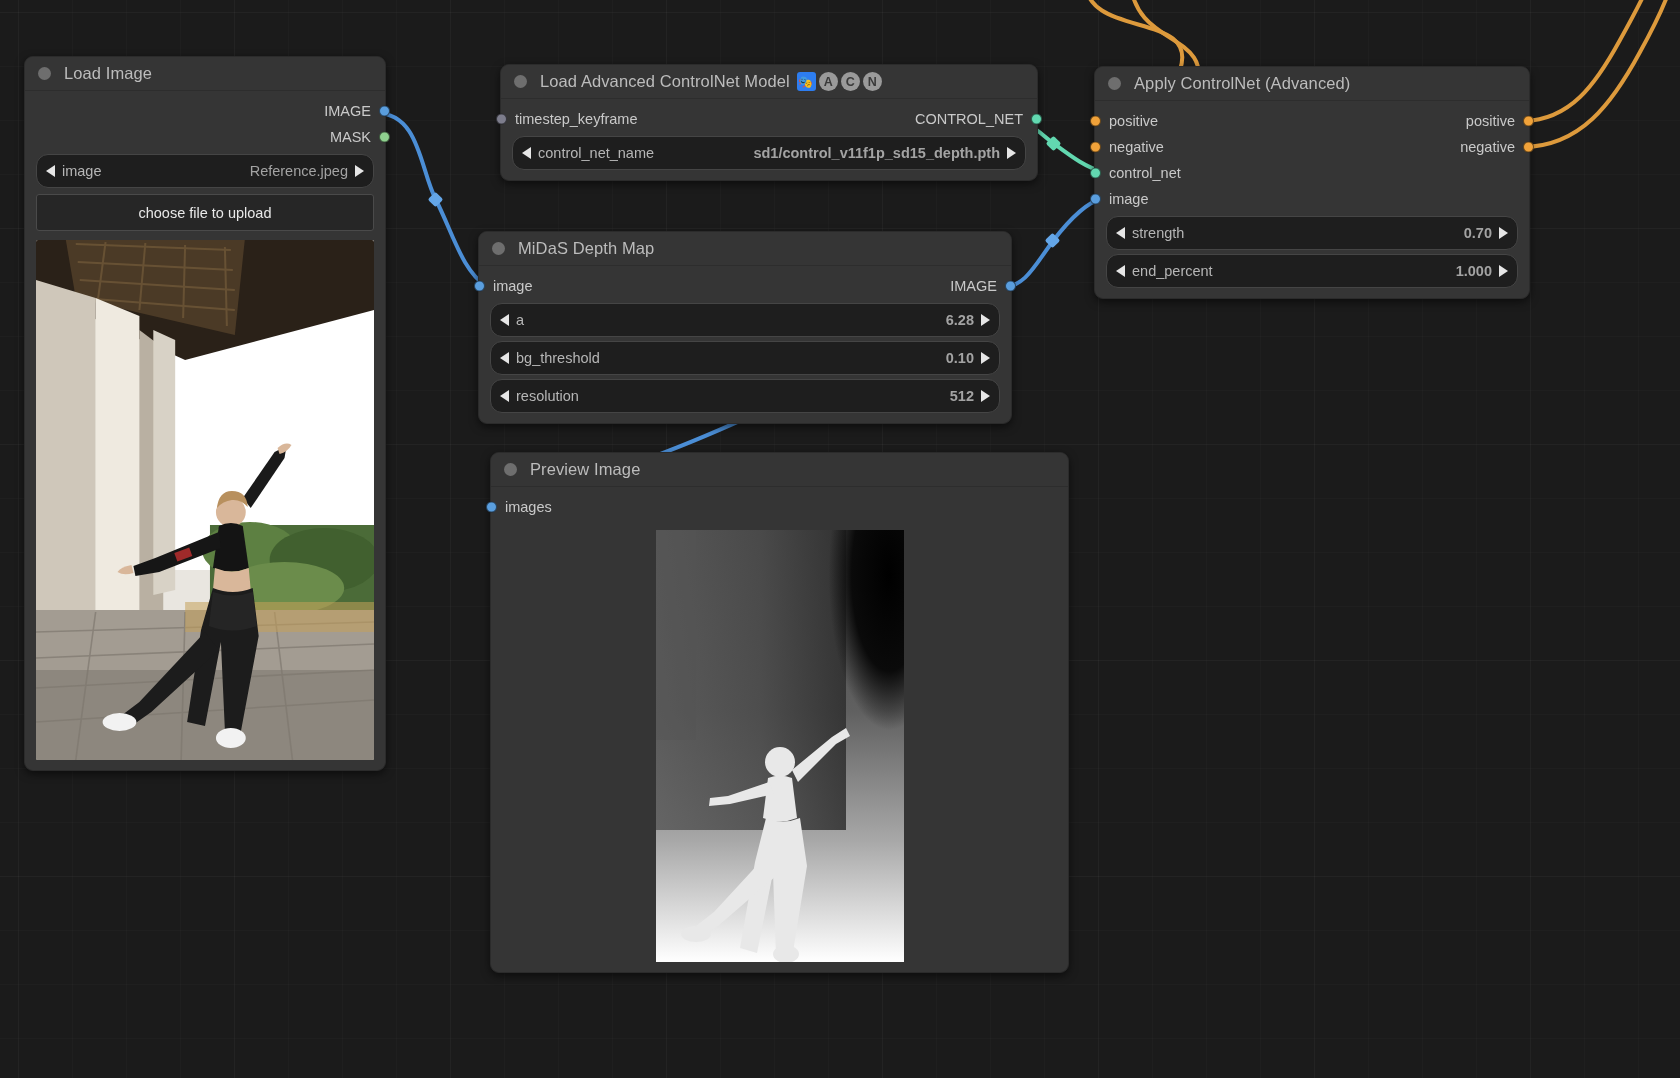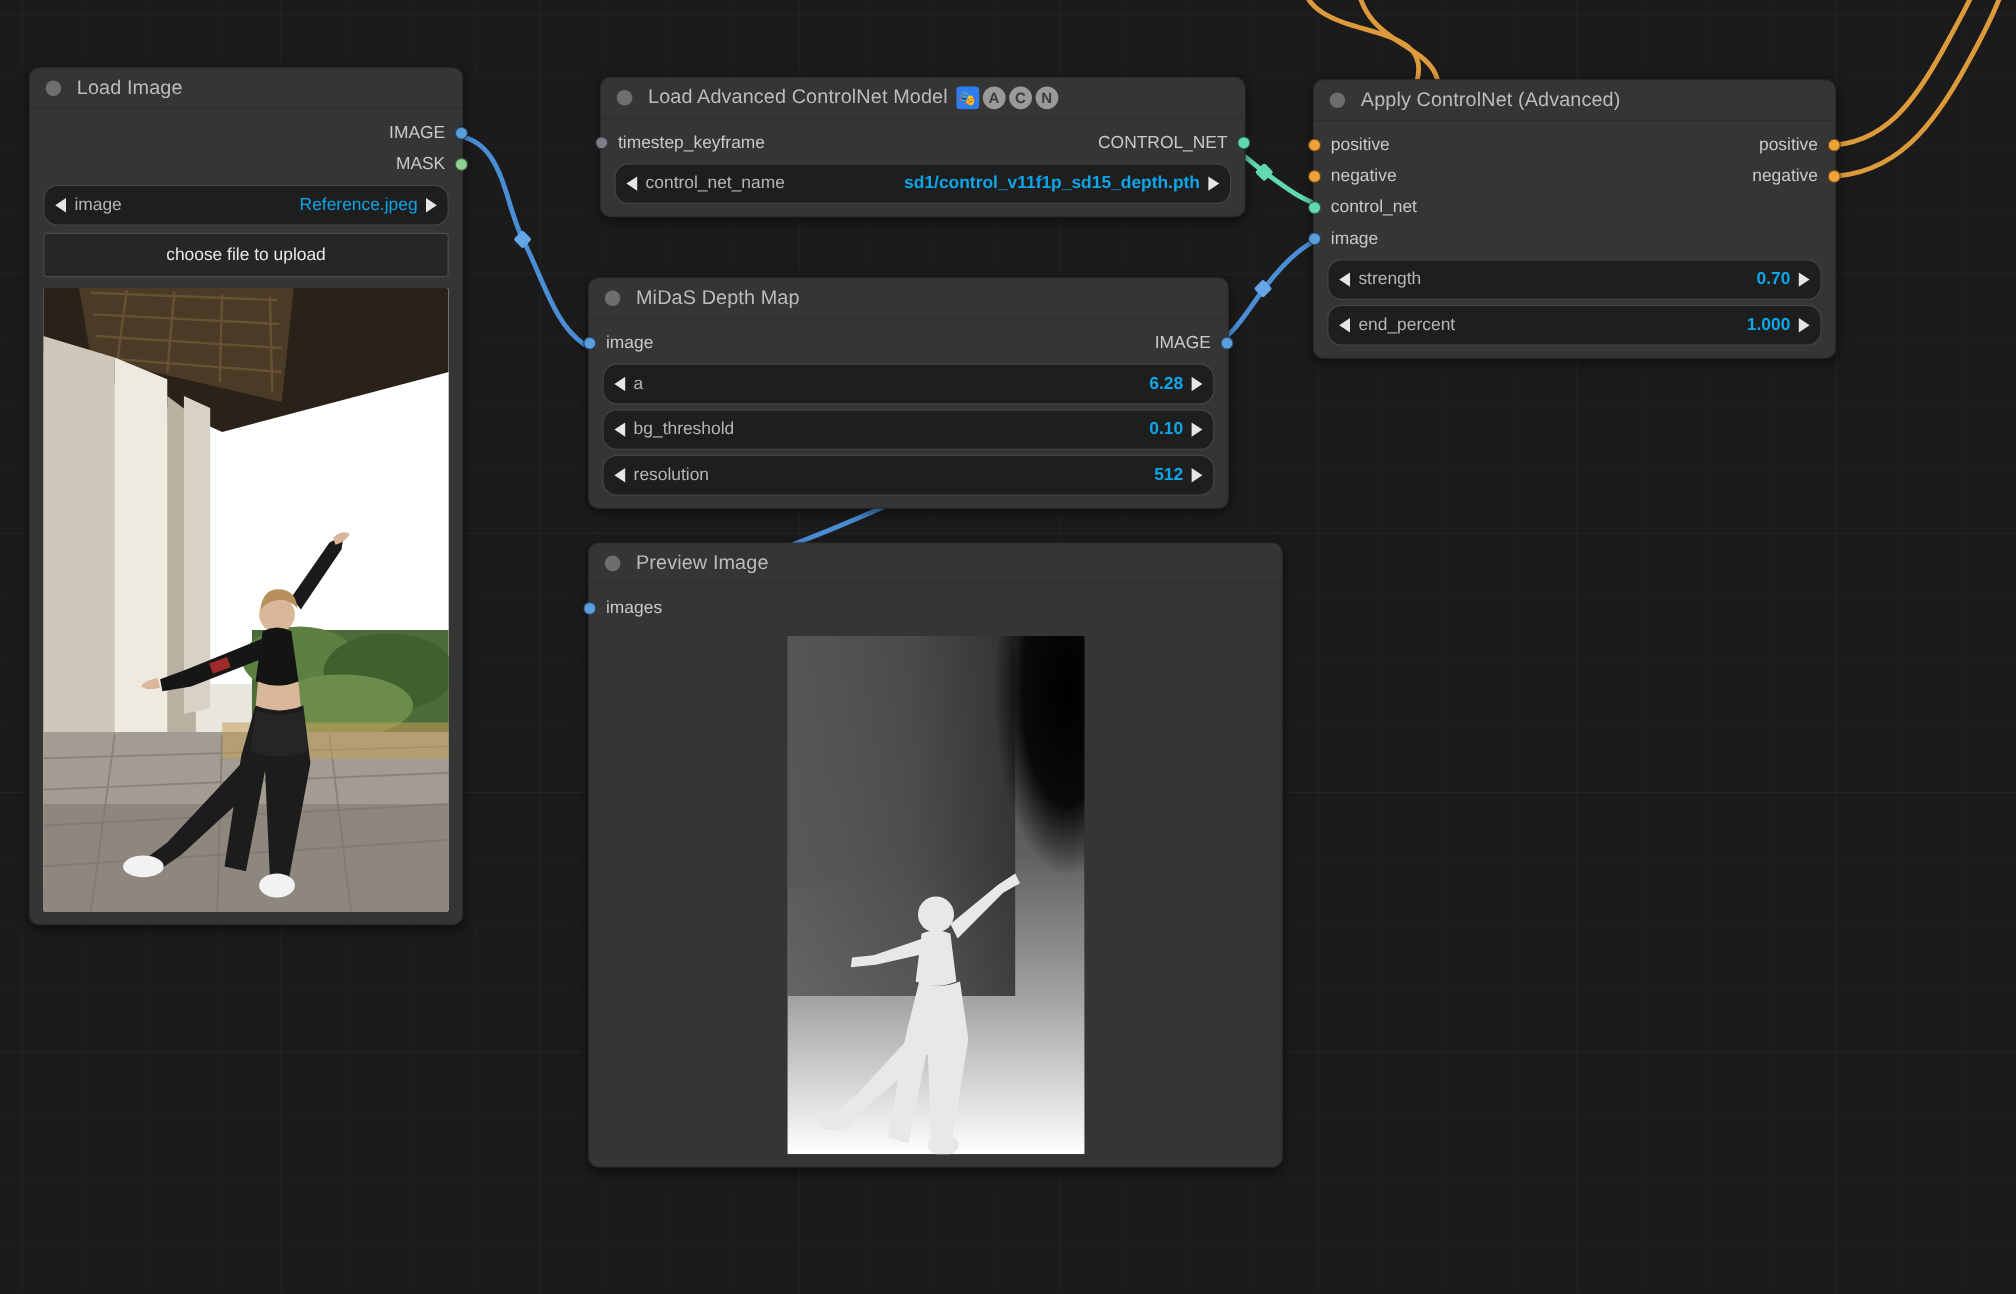--- a/index.html
+++ b/index.html
@@ -66,21 +66,21 @@
     margin: 4px 11px 0 11px; height: 23px;
     background: #1e1e1e; border-radius: 12px;
     display: flex; align-items: center; padding: 16px 9px;
     border: 1px solid #454545;
   }
   .widget.plain {
     border-radius: 3px; justify-content: center; background: #262626;
     border: 1px solid #4a4a4a; height: 37px; margin-top: 6px;
   }
   .wname { color: #b6b6b6; font-size: 14.5px; }
-  .wval  { color: #0ea5e9; font-size: 14.5px; margin-left: auto; font-weight: bold; }
+  .wval  { color: #a3a3a3; font-size: 14.5px; margin-left: auto; font-weight: bold; }
   .wval.thin { font-weight: normal; }
   .plainlabel { color: #e8e8e8; font-size: 14.5px; }
   .arrow-l, .arrow-r { width: 0; height: 0; flex: none; }
   .arrow-l {
     border-top: 6px solid transparent; border-bottom: 6px solid transparent;
     border-right: 9px solid #e6e6e6; margin-right: 7px;
   }
   .arrow-r {
     border-top: 6px solid transparent; border-bottom: 6px solid transparent;
     border-left: 9px solid #e6e6e6; margin-left: 7px;
@@ -106,21 +106,21 @@
   }
 
   
   #node-preview { left: 490px; top: 452px; width: 579px; }
   .depth-frame {
     margin: 10px auto 0 auto; width: 248px; height: 432px;
     overflow: hidden; position: relative; background: #141414;
   }
 
   #node-ctrlnet-loader { left: 470px; top: 64px; width: 538px; margin-left: 30px; }
-  #node-midas { left: 478px; top: 231px; width: 534px; margin-left: 12px; }
+  #node-midas { left: 478px; top: 231px; width: 534px; }
   #node-apply { left: 1094px; top: 66px; width: 436px; }
 </style>
 </head>
 <body>
 
 <div id="canvas">
 
   <svg id="links" viewBox="0 0 1680 1078" xmlns="http://www.w3.org/2000/svg">
     <defs>
       <linearGradient id="photoSky" x1="0" y1="0" x2="0" y2="1">

